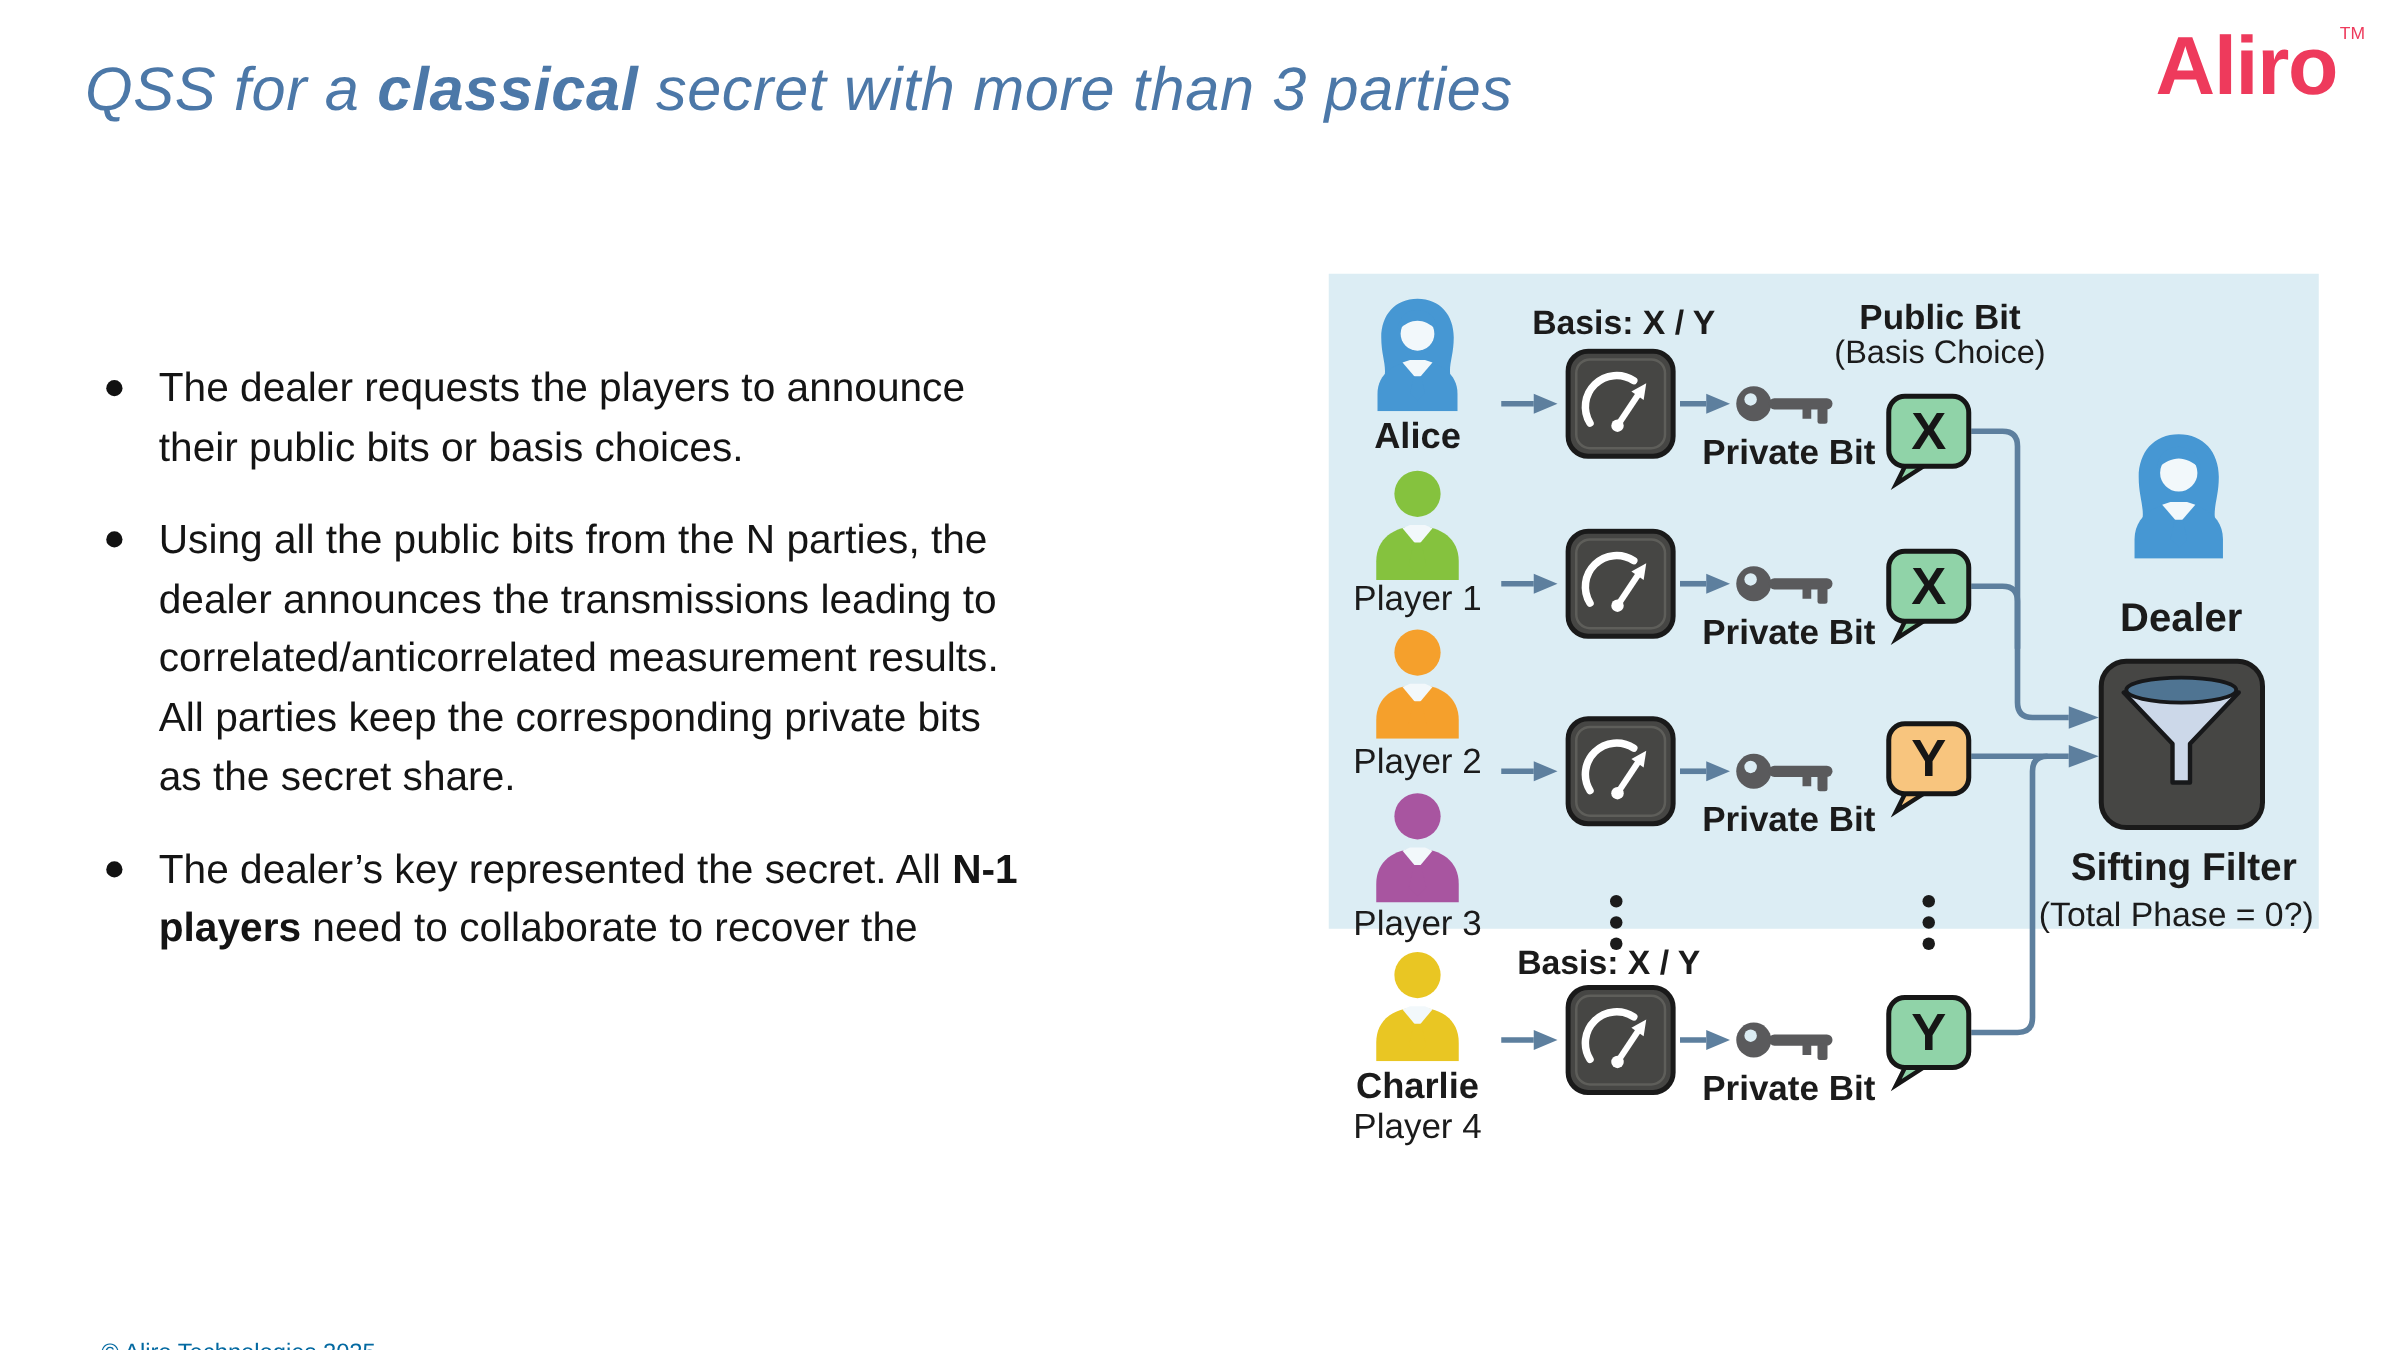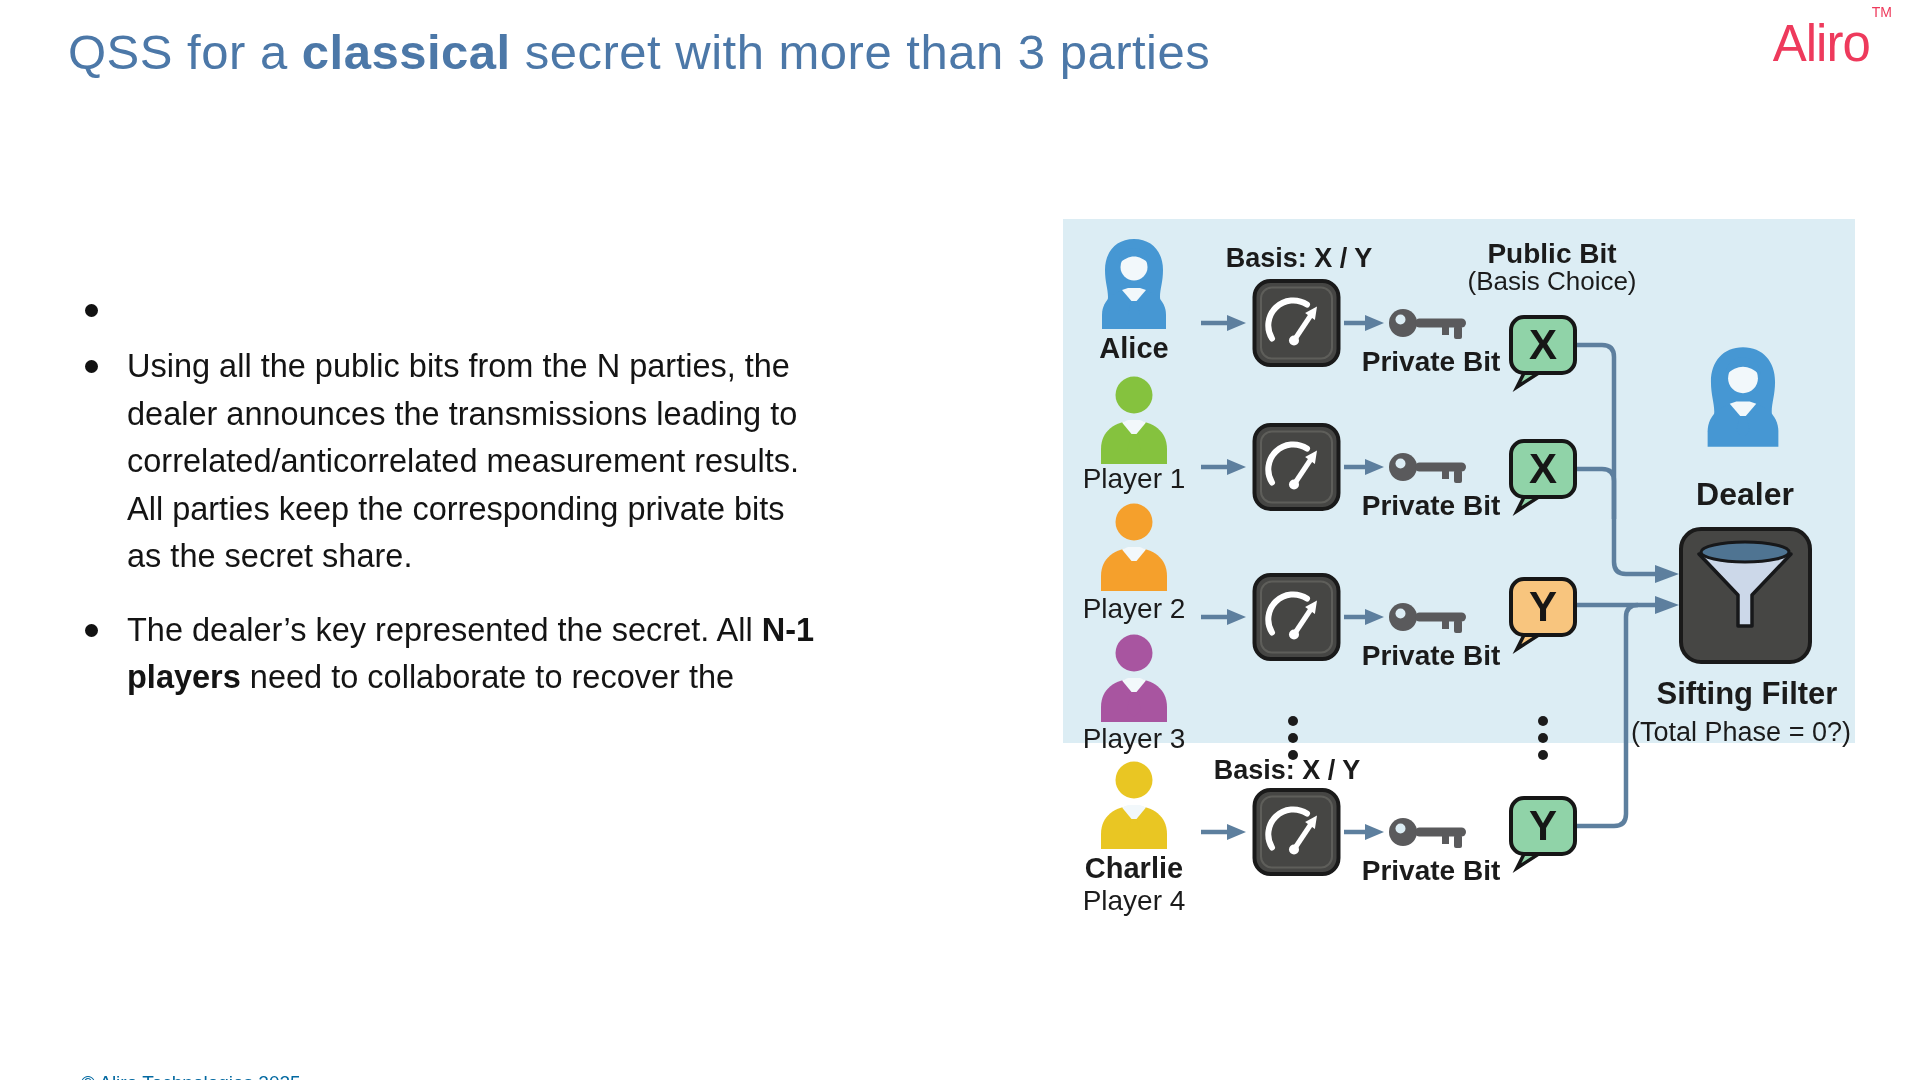--- a/index.html
+++ b/index.html
@@ -1,26 +1,26 @@
 <!DOCTYPE html>
 <html><head>
 <meta charset="utf-8">
 <style>
   html,body{margin:0;padding:0;background:#fff;}
   .slide{position:relative;width:1920px;height:1080px;background:#ffffff;overflow:hidden;
          font-family:"Liberation Sans",sans-serif;}
 
   
-  .title{position:absolute;left:68px;top:24px;margin:0;font-size:49px;font-weight:400;
-         color:#4c78a8;letter-spacing:0.5px;white-space:nowrap;}
+  .title{position:absolute;left:68px;top:44px;margin:0;font-size:49px;font-weight:400;
+         color:#4c78a8;letter-spacing:0.5px;white-space:nowrap;font-style:italic;}
   .title strong{font-weight:700;}
 
   
   .logo{position:absolute;top:14px;right:30px;color:#ee3a5c;white-space:nowrap;}
-  .logo-text{font-size:51px;font-weight:400;letter-spacing:-1px;}
+  .logo-text{font-size:66px;font-weight:700;letter-spacing:-1px;}
   .logo-tm{font-size:14px;font-weight:400;position:relative;top:-38px;left:2px;}
 
   
   .bullets{position:absolute;left:85px;top:287px;width:900px;list-style:none;margin:0;padding:0;}
   .bullets li{display:flex;gap:29px;margin-bottom:26px;font-size:32.5px;line-height:47.5px;color:#141414;}
   .bullet-dot{flex:0 0 auto;width:13px;height:13px;border-radius:50%;background:#111;margin-top:17px;}
   .bullet-text{margin:0;max-width:840px;}
   .line{display:block;}
   .bullet-text strong{font-weight:700;}
 
@@ -39,20 +39,24 @@
 
 <div class="slide">
 
   <h1 class="title"><span>QSS for a </span><strong>classical</strong><span> secret with more than 3 parties</span></h1>
 
   <div class="logo"><span class="logo-text">Aliro</span><sup class="logo-tm">TM</sup></div>
 
   <ul class="bullets">
     <li>
       <span class="bullet-dot"></span>
+      <p class="bullet-text">
+        <span class="line">The dealer requests the players to announce</span>
+        <span class="line">their public bits or basis choices.</span>
+      </p>
     </li>
     <li>
       <span class="bullet-dot"></span>
       <p class="bullet-text">
         <span class="line">Using all the public bits from the N parties, the</span>
         <span class="line">dealer announces the transmissions leading to</span>
         <span class="line">correlated/anticorrelated measurement results.</span>
         <span class="line">All parties keep the corresponding private bits</span>
         <span class="line">as the secret share.</span>
       </p>

